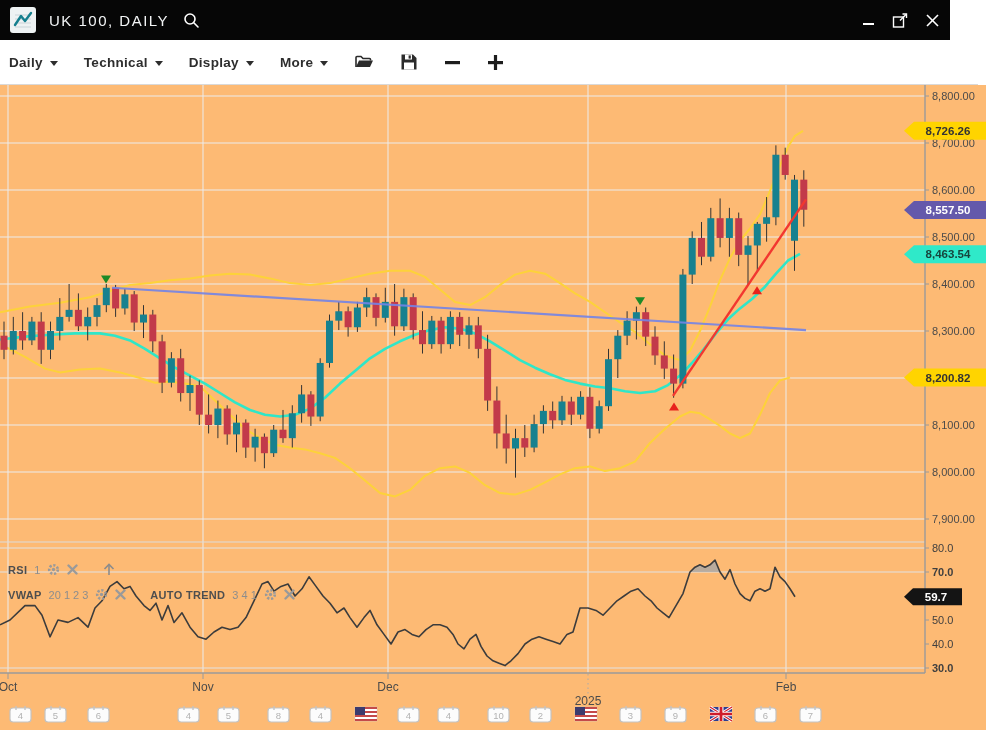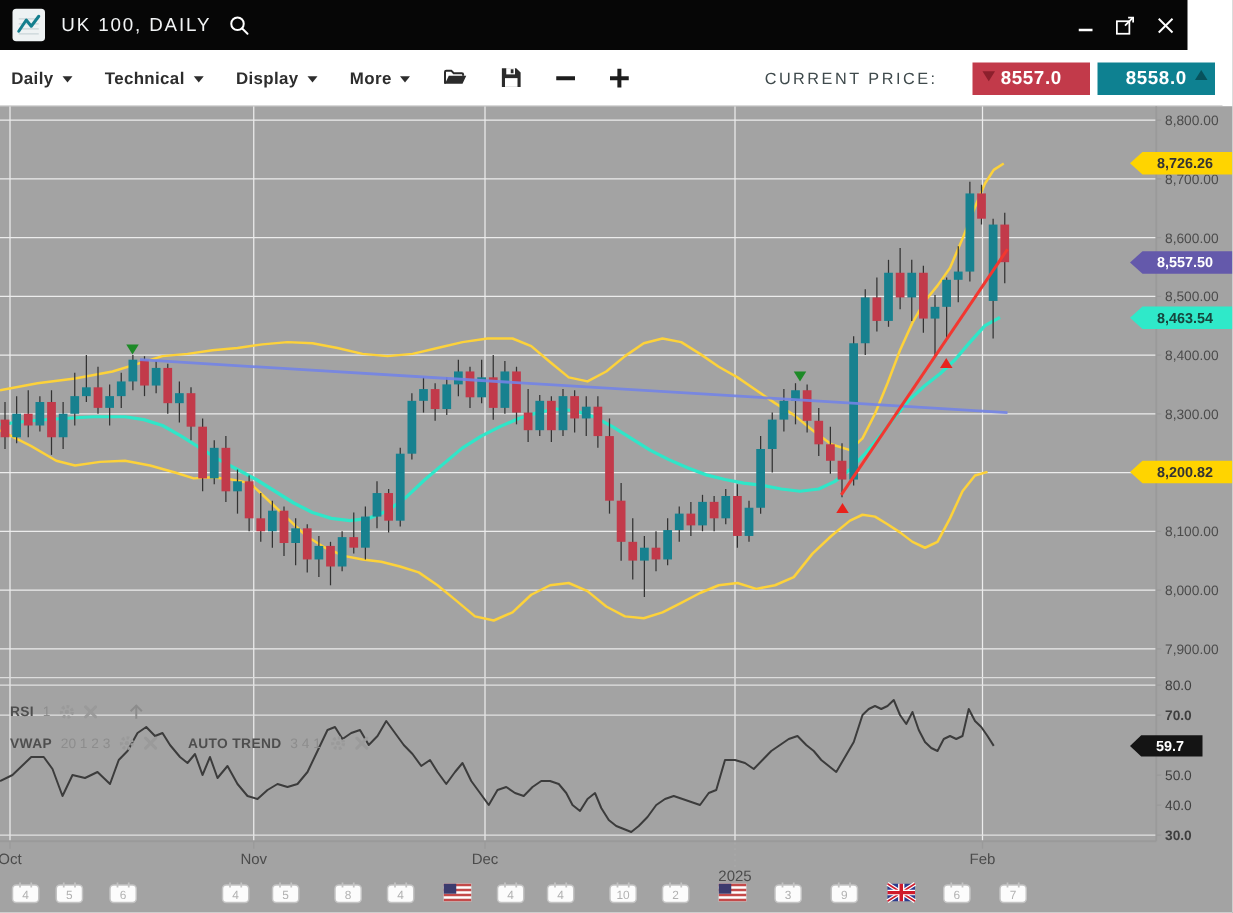--- a/index.html
+++ b/index.html
@@ -31,21 +31,21 @@
   .badge{width:94px;height:26px;display:flex;align-items:center;justify-content:center;
          color:#fff;font-size:15px;font-weight:bold;letter-spacing:.5px;position:relative;cursor:pointer;}
   .badge.bid{background:#c23a4a;margin-right:6px;}
   .badge.ask{background:#0e8191;}
   .arr-down{position:absolute;left:8px;top:7px;width:0;height:0;border-left:5px solid transparent;
             border-right:5px solid transparent;border-top:8px solid #8c1f2c;}
   .arr-up{position:absolute;right:6px;top:6px;width:0;height:0;border-left:5px solid transparent;
           border-right:5px solid transparent;border-bottom:8px solid #07525c;}
 
   
-  .chart-wrap{position:absolute;top:85px;left:0;width:986px;height:645px;background:#a3a3a3;}
+  .chart-wrap{position:absolute;top:85px;left:0;width:986px;height:645px;background:#fdba74;}
   svg text{font-family:"Liberation Sans","DejaVu Sans",sans-serif;}
 
   
   .ind-row{position:absolute;display:flex;align-items:center;gap:7px;z-index:5;}
   .ind-name{font-size:11px;font-weight:bold;color:#4e4e4e;letter-spacing:.3px;}
   .ind-params{font-size:11px;color:#8d8d8d;}
   .ind-btn{display:flex;align-items:center;cursor:pointer;}
   .ind-gap{width:10px;}
 </style>
 </head>
@@ -126,31 +126,20 @@
     <div class="tool-ico">
       <svg width="17" height="17" viewBox="0 0 17 17">
           <rect x="1" y="7" width="15" height="3.2" fill="#1d1d1d"></rect>
         </svg>
     </div>
     <div class="tool-ico">
       <svg width="17" height="17" viewBox="0 0 17 17">
         <rect x="1" y="7" width="15" height="3.2" fill="#1d1d1d"></rect>
         <rect x="6.9" y="1" width="3.2" height="15" fill="#1d1d1d"></rect>
       </svg>
-    </div>
-    <div class="price-group">
-      <span class="cp-label">CURRENT PRICE:</span>
-      <span class="badge bid">
-        <span class="arr-down"></span>
-        <span>8557.0</span>
-      </span>
-      <span class="badge ask">
-        <span>8558.0</span>
-        <span class="arr-up"></span>
-      </span>
     </div>
   </div>
 
   <div class="chart-wrap">
     <svg id="chart-svg" width="986" height="645" viewBox="0 85 986 645">
         <g>
           <line x1="0" y1="96" x2="925" y2="96" stroke="#ececec" stroke-width="1"></line>
           <line x1="0" y1="143" x2="925" y2="143" stroke="#ececec" stroke-width="1"></line>
           <line x1="0" y1="190" x2="925" y2="190" stroke="#ececec" stroke-width="1"></line>
           <line x1="0" y1="237" x2="925" y2="237" stroke="#ececec" stroke-width="1"></line>

